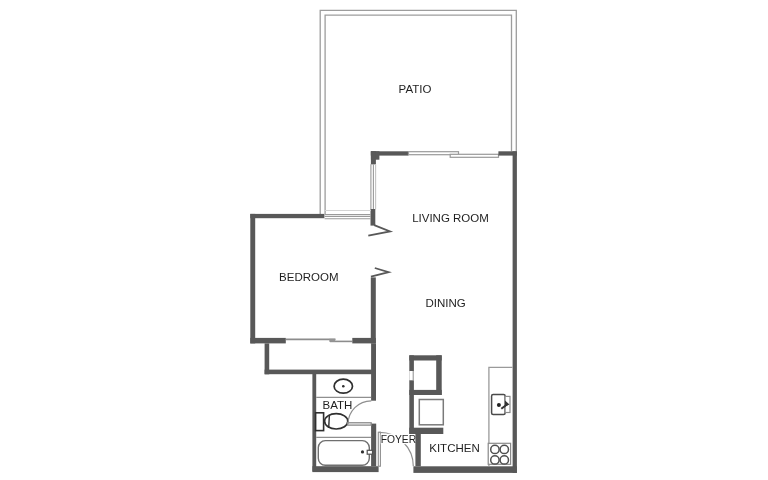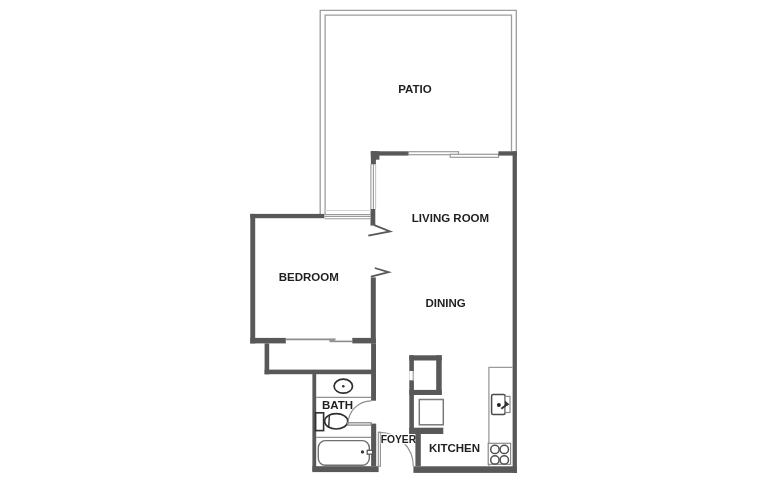--- a/index.html
+++ b/index.html
@@ -1,16 +1,16 @@
 <!DOCTYPE html>
 <html><head>
 <meta charset="utf-8">
 <style>
   html,body{margin:0;padding:0;background:#ffffff;}
-  .wrap{width:768px;height:480px;position:relative;background:#fff;filter:blur(0.35px);font-weight:bold;}
+  .wrap{width:768px;height:480px;position:relative;background:#fff;filter:blur(0.35px);}
   text{font-family:"Liberation Sans", sans-serif; fill:#1f1f1f; opacity:0.999;}
 </style>
 </head>
 <body>
 <div class="wrap">
 <svg width="768" height="480" viewBox="0 0 768 480">
   <rect x="0" y="0" width="768" height="480" fill="#ffffff"></rect>
 
   <g stroke="#9d9d9d" stroke-width="1.3" fill="none">
     <path d="M 320.2,214.0 L 320.2,10.3 L 516.3,10.3 L 516.3,151.5"></path>

